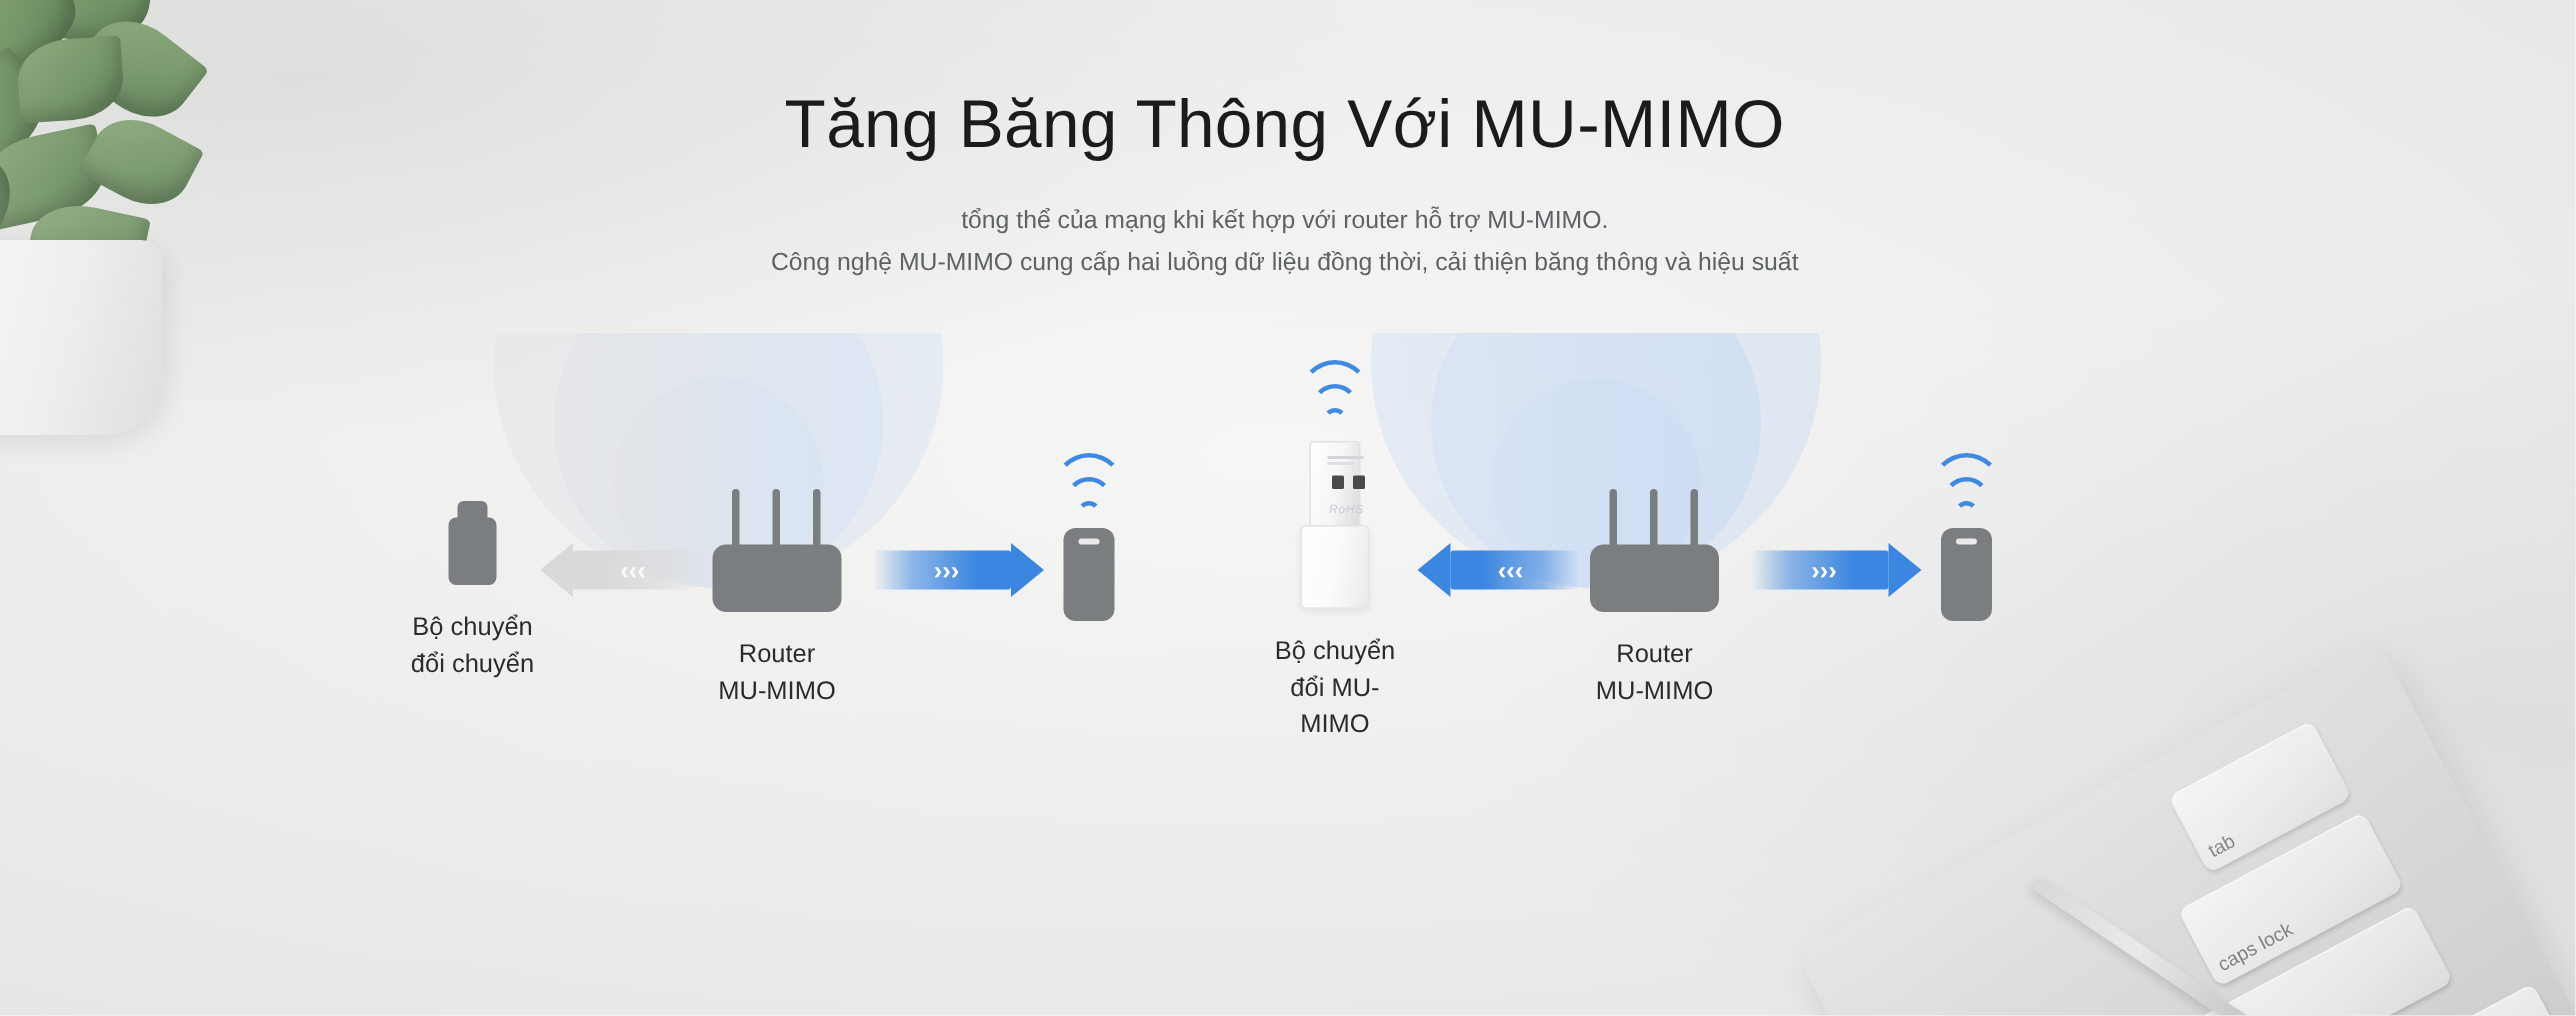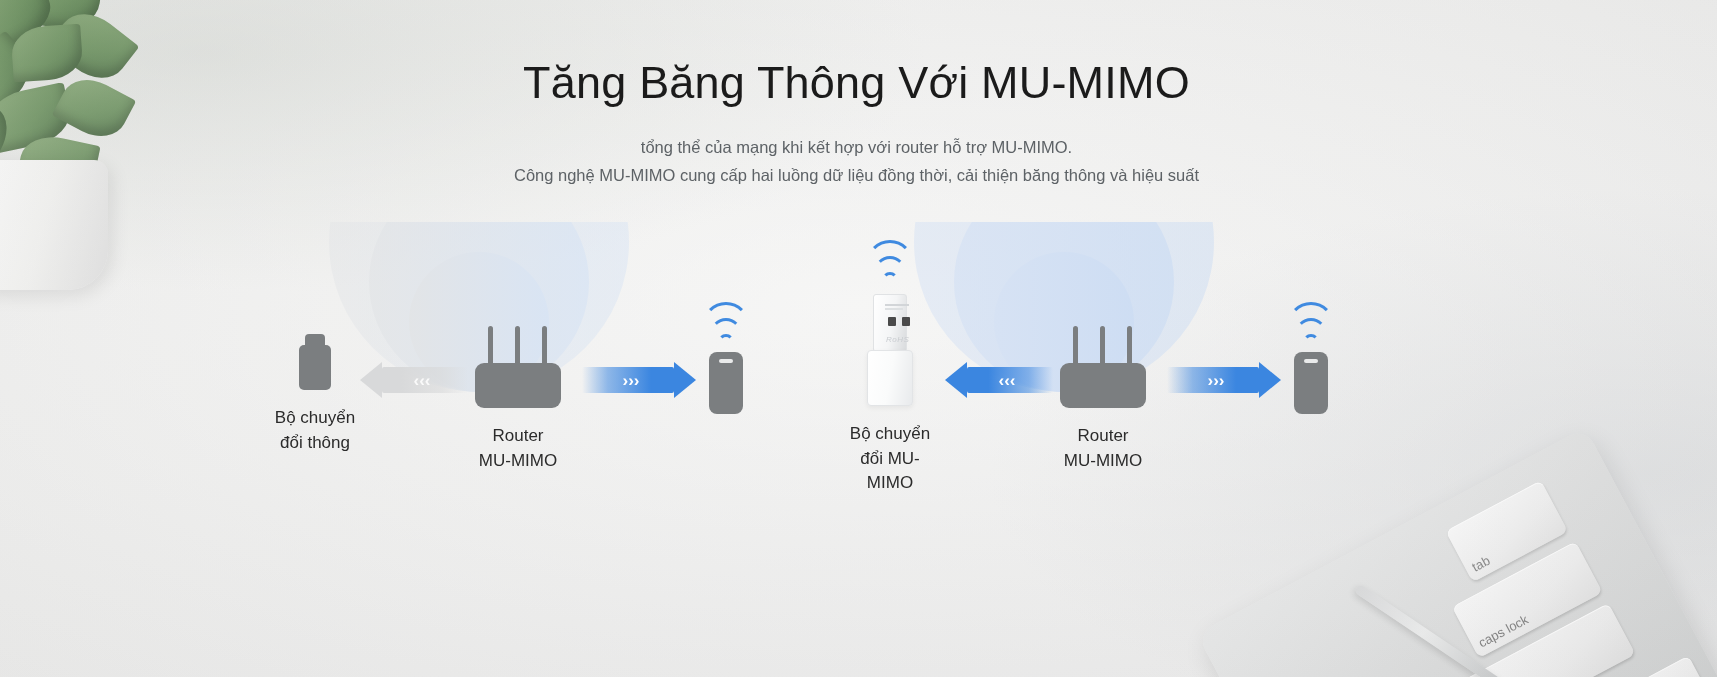--- a/index.html
+++ b/index.html
@@ -190,21 +190,21 @@
         <div class="wave w3 grayish"></div>
       </div>
 
       <div class="node" style="left:35px;top:116px;">
         <div class="usb-plain">
           <div class="cap"></div>
             <div class="shell"></div>
         </div>
         <div class="label">
           <div>Bộ chuyển</div>
-          <div>đổi thông</div>
+          <div>đổi chuyển</div>
         </div>
       </div>
 
       <div class="arrow left-gray" style="position:absolute;left:155px;top:144px;">
         <div class="head3"></div>
         <div class="tail" style="width:60px;">
           <span class="chev">‹‹‹</span>
         </div>
       </div>
 

